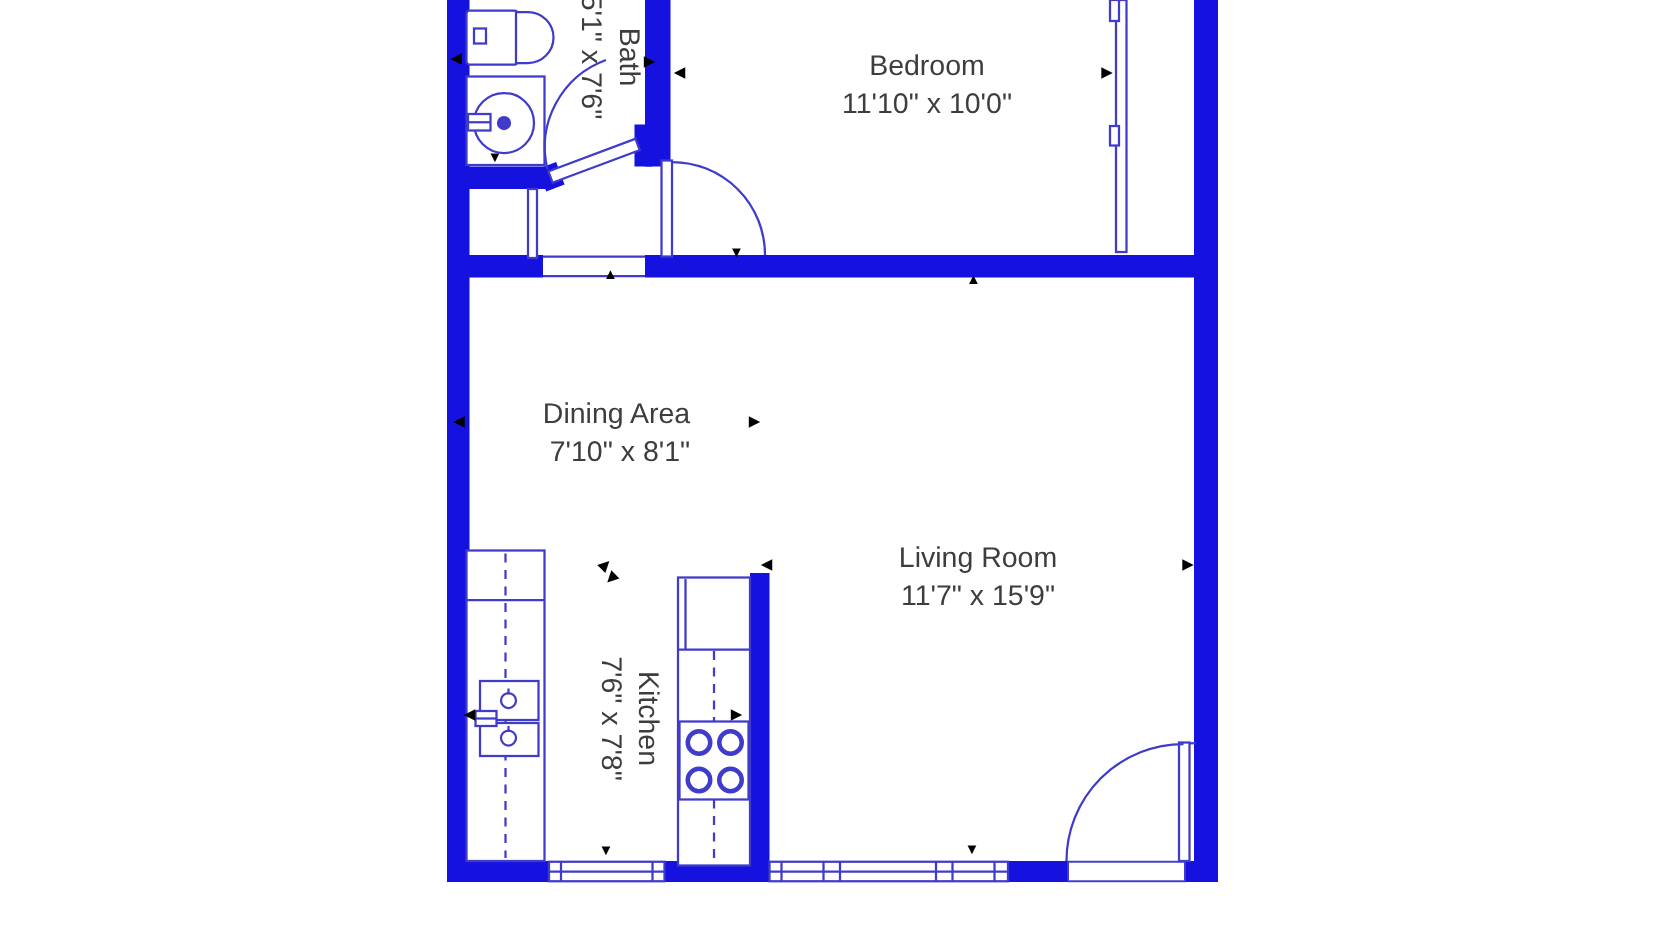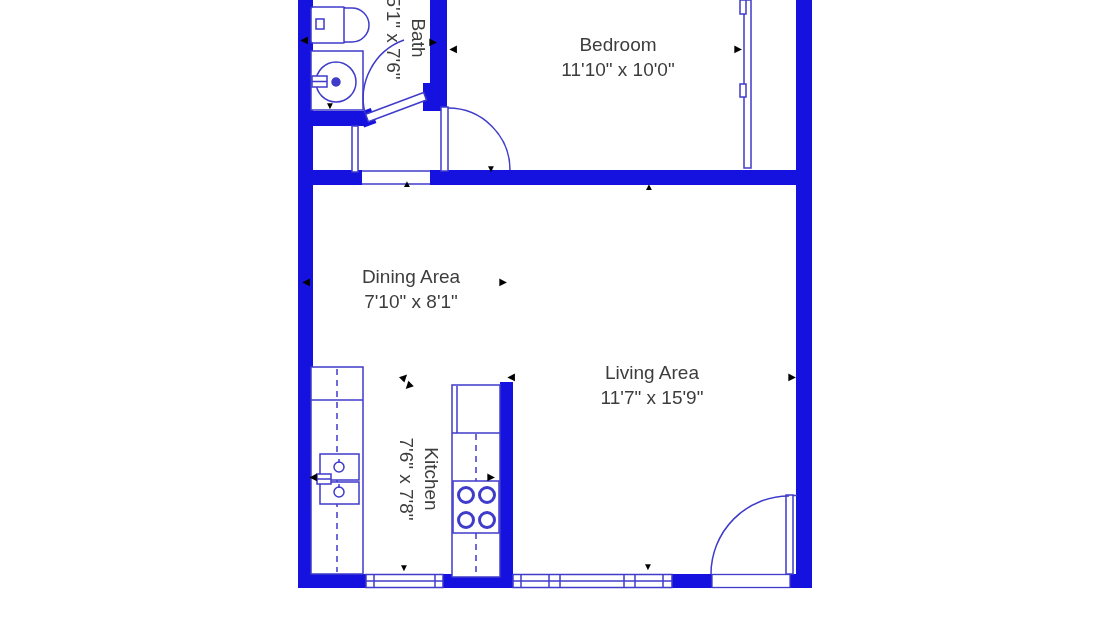--- a/index.html
+++ b/index.html
@@ -149,32 +149,32 @@
   <div class="room-label rot" style="left:406px;top:38px;">
     <span>Bath</span>
     <span>5'1" x 7'6"</span>
   </div>
 
   <div class="room-label" style="left:618px;top:57px;">
     <span>Bedroom</span>
     <span>11'10" x 10'0"</span>
   </div>
 
-  <div class="room-label" style="left:411px;top:289px;">
+  <div class="room-label" style="left:411px;top:289px;text-align:right;">
     <span>Dining Area</span>
     <span>7'10" x 8'1"</span>
   </div>
 
   <div class="room-label rot" style="left:419px;top:479px;">
     <span>Kitchen</span>
     <span>7'6" x 7'8"</span>
   </div>
 
   <div class="room-label" style="left:652px;top:385px;">
-    <span>Living Area</span>
+    <span>Living Room</span>
     <span>11'7" x 15'9"</span>
   </div>
 
   <span class="ar" style="left:304px;top:40px;">◀</span>
   <span class="ar" style="left:433px;top:42px;">▶</span>
   <span class="ar" style="left:330px;top:106px;">▼</span>
   <span class="ar" style="left:453px;top:49px;">◀</span>
   <span class="ar" style="left:738px;top:49px;">▶</span>
   <span class="ar" style="left:491px;top:169px;">▼</span>
   <span class="ar" style="left:306px;top:282px;">◀</span>

